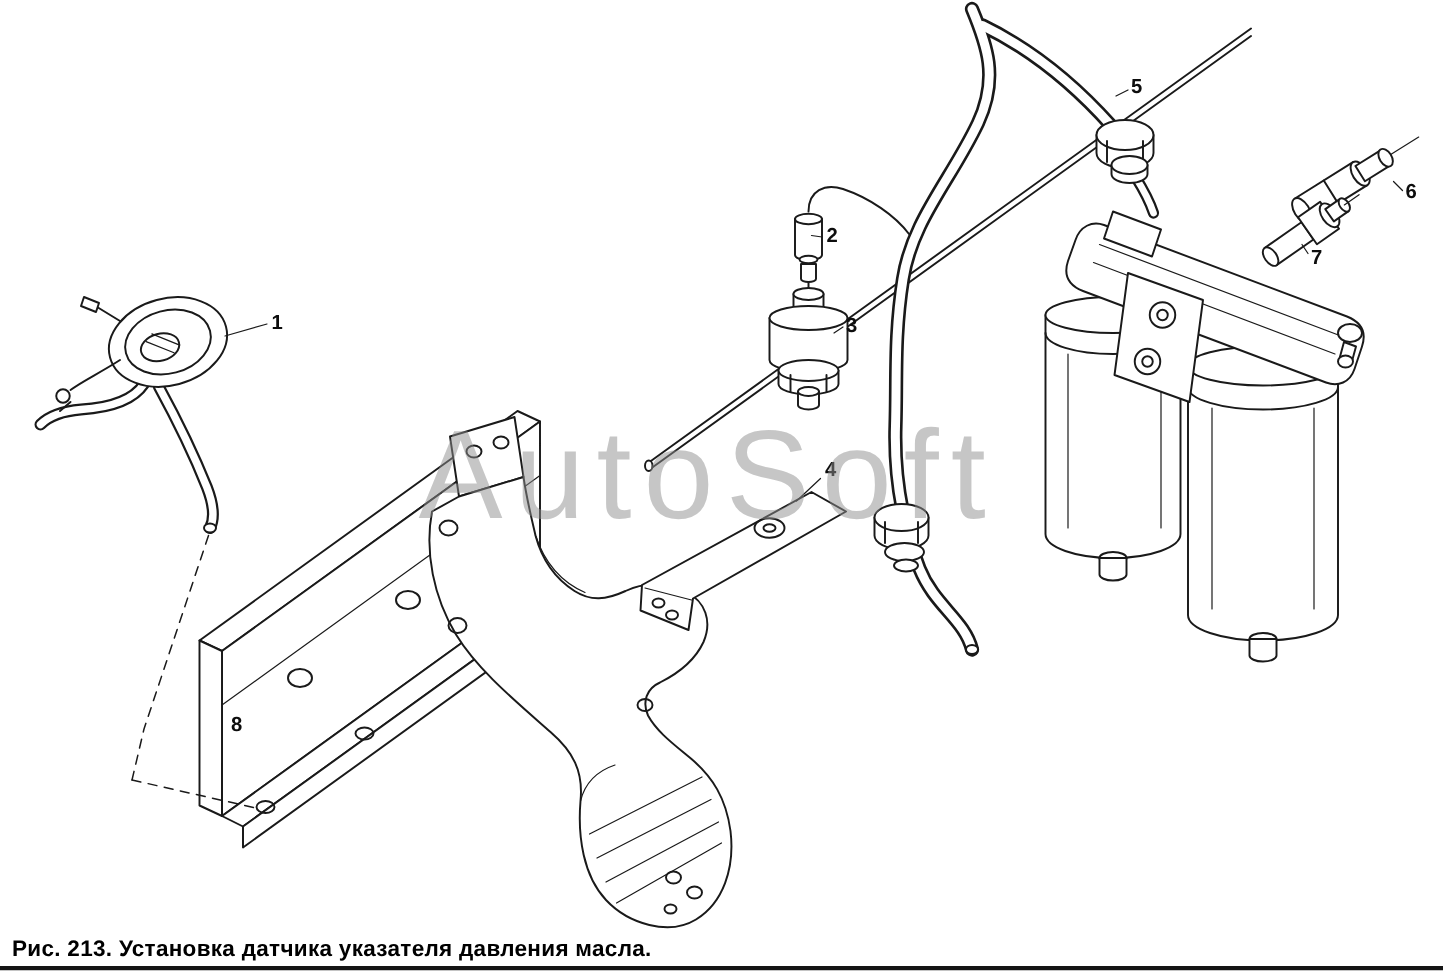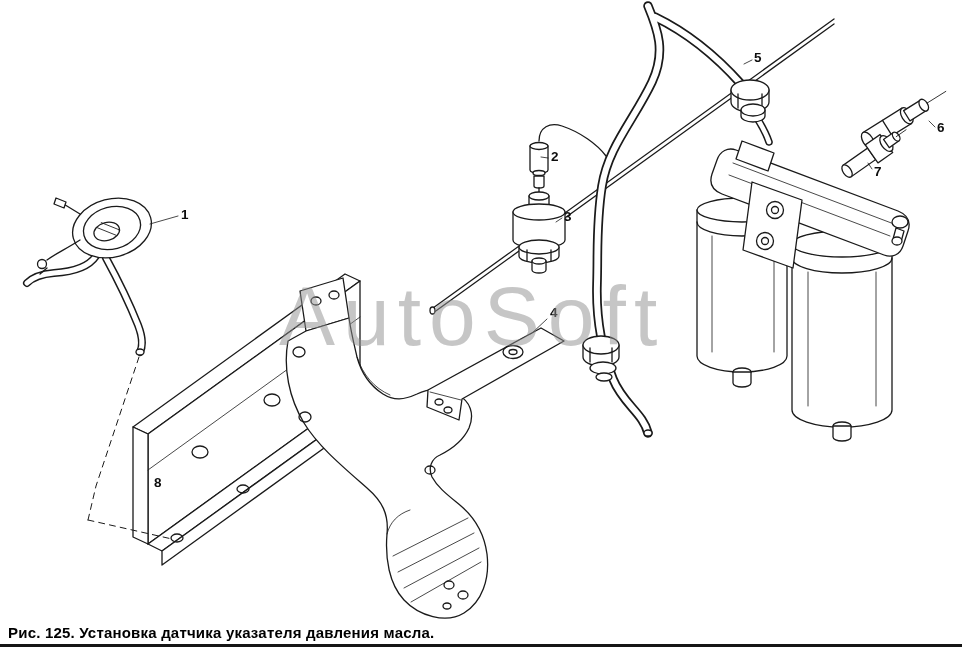--- a/index.html
+++ b/index.html
@@ -240,16 +240,16 @@
       <text x="550" y="317">4</text>
       <text x="754" y="62">5</text>
       <text x="937" y="132">6</text>
       <text x="874" y="176">7</text>
       <text x="154" y="487">8</text>
     </g>
   </svg>
 
   <div class="watermark">AutoSoft</div>
 
-  <div class="caption">Рис. 125. Установка датчика указателя давления масла.</div>
+  <div class="caption">Рис. 213. Установка датчика указателя давления масла.</div>
 
   <div class="bottom-rule"></div>
 </div>
 
 </body></html>

